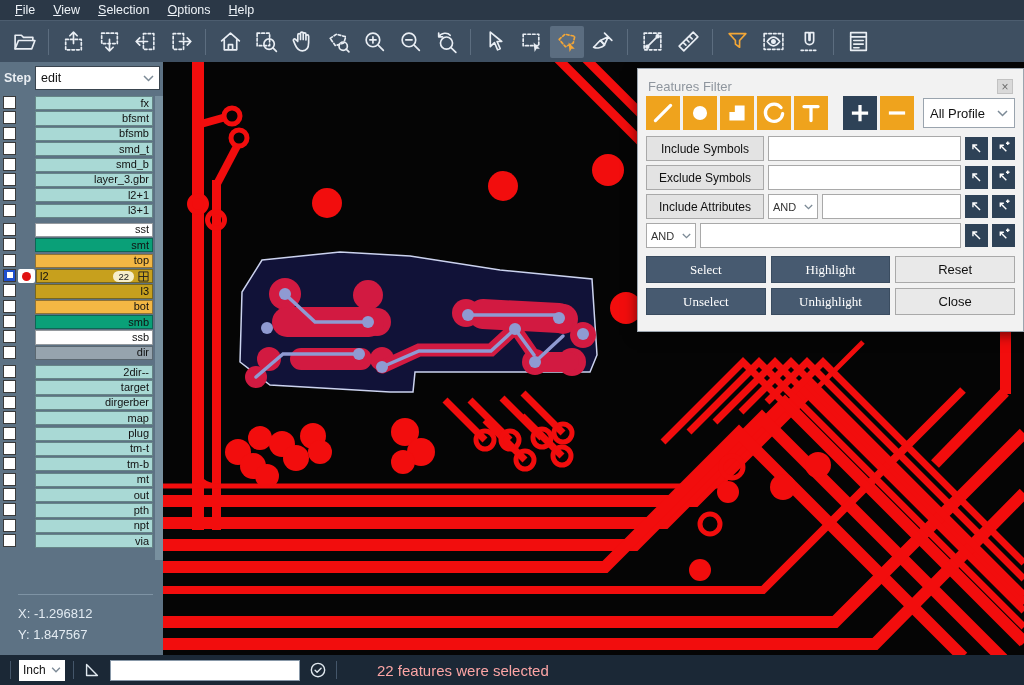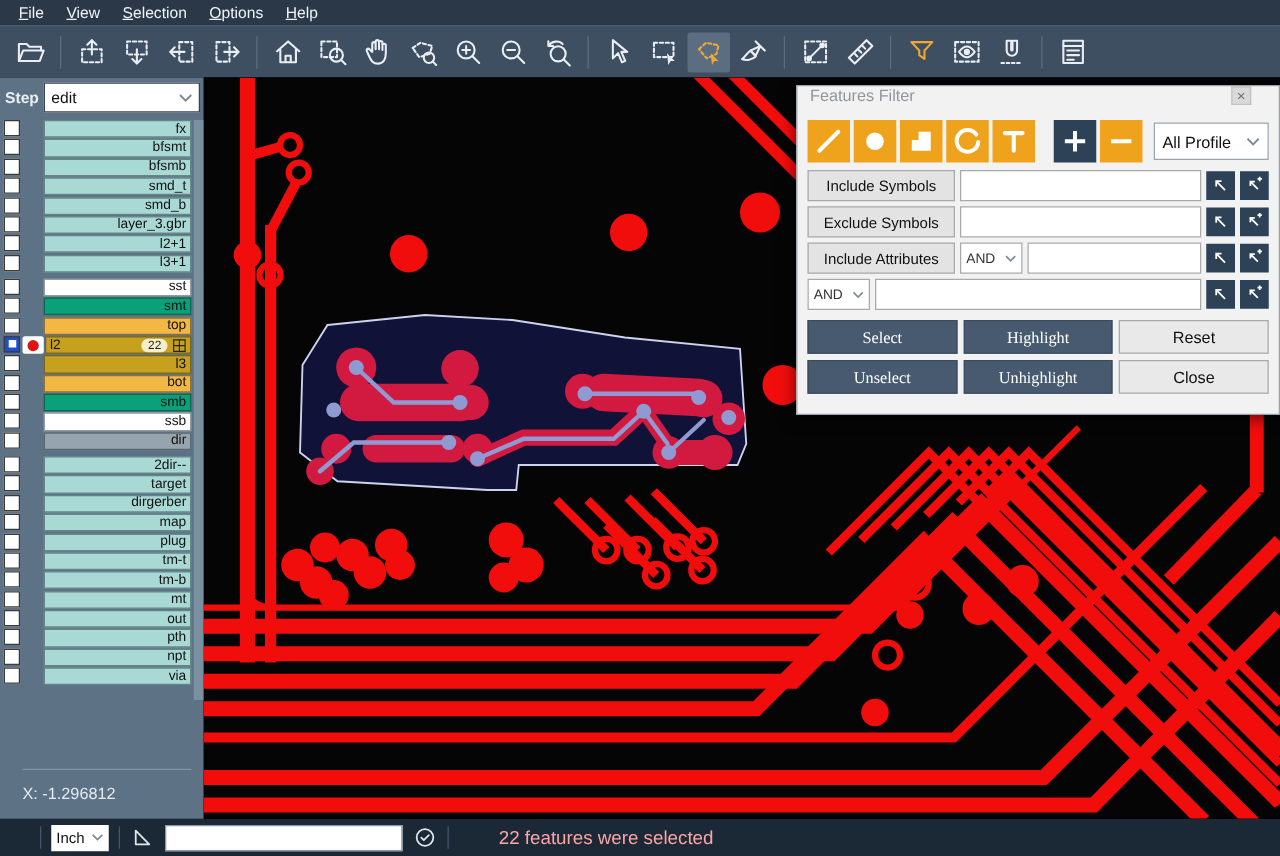--- a/index.html
+++ b/index.html
@@ -44,21 +44,21 @@
   .gridicon { margin-left:4px; display:flex; align-items:center; }
   .scrollstrip { position:absolute; top:34px; bottom:95px; right:0; width:8px; background:#78909f; }
   .coords { position:absolute; left:18px; bottom:10px; right:10px; color:#e3ebf2; font-size:13px; line-height:21px; border-top:1px solid #7e93a4; padding-top:8px; }
 
   
   .canvas { flex:1; position:relative; background:#050505; overflow:hidden; }
   .canvas svg.art { position:absolute; inset:0; }
 
   
   .dialog { position:absolute; top:6px; right:0; width:387px; height:264px; background:#f2f2f2; border:1px solid #9aa4ae; box-shadow:0 3px 12px rgba(0,0,0,.55); }
-  .dlg-title { height:25px; display:flex; align-items:flex-start; padding:0 22px 0 10px; color:#8f969e; font-size:13px; }
+  .dlg-title { height:25px; display:flex; align-items:flex-end; padding:0 10px 0 10px; color:#8f969e; font-size:13px; }
   .dlg-close { margin-left:auto; width:16px; height:15px; background:#d9d9d9; border:1px solid #c2c2c2; color:#6d6d6d; font-size:12px; line-height:12px; text-align:center; }
   .tools-row { display:flex; align-items:center; gap:3px; padding:2px 8px 6px 8px; }
   .shape-btns { display:flex; gap:3px; }
   .sq-btn { width:34px; height:34px; border:none; display:flex; align-items:center; justify-content:center; }
   .sq-btn.orange { background:#efa31d; }
   .sq-btn.navy { background:#2e4257; }
   .sq-btn svg { width:26px; height:26px; }
   .plusgap { width:9px; }
   .profile-select { margin-left:auto; width:92px; height:30px; background:#fff; border:1px solid #9aa4ae; display:flex; align-items:center; justify-content:space-between; padding:0 6px; font-size:13px; color:#111; }
   .f-row { display:flex; align-items:center; gap:4px; margin:0 8px 4px 8px; height:25px; }
@@ -66,21 +66,21 @@
   .and-select { width:50px; height:25px; background:#fff; border:1px solid #a9a9a9; display:flex; align-items:center; justify-content:space-between; padding:0 4px; font-size:11px; color:#333; flex:none; }
   .f-input { flex:1; height:25px; background:#fff; border:1px solid #a9a9a9; min-width:0; font-size:12px; padding:0 4px; }
   .ic-btn { width:23px; height:23px; background:#2e4257; border:none; color:#fff; display:flex; align-items:center; justify-content:center; flex:none; }
   .ic-btn svg { width:17px; height:17px; }
   .actions { display:grid; grid-template-columns:1fr 1fr 1fr; gap:5px; margin:8px 8px 0 8px; }
   .act { height:27px; font-size:13px; font-family:"Liberation Sans",sans-serif; }
   .act.dark { background:#475a70; color:#fff; border:1px solid #3a4c60;font-family:Liberation Serif, serif; }
   .act.light { background:#e9e9e9; color:#111; border:1px solid #a9a9a9; }
 
   
-  .statusbar { height:30px; background:#1b2836; display:flex; align-items:center; gap:8px; padding-left:32px; flex:none; }
+  .statusbar { height:30px; background:#1b2836; display:flex; align-items:center; gap:8px; padding-left:10px; flex:none; }
   .sb-sep { width:1px; height:18px; background:#44566a; }
   .unit-select { width:46px; height:21px; background:#fff; display:flex; align-items:center; justify-content:space-between; padding:0 4px; font-size:12px; color:#111; }
   .sb-icon { color:#dfe7ee; display:flex; }
   .sb-icon svg { width:20px; height:20px; }
   .sb-input { width:190px; height:21px; background:#fff; border:1px solid #8898a8; font-size:12px; padding:0 4px; }
   .sb-msg { color:#fca5a5; font-size:15px;margin-left:32px; }
 </style>
 </head>
 <body>
 
@@ -458,20 +458,21 @@
             <span class="cb"></span>
             <span class="ind"></span>
             <span class="lname c-teal">
               <span>via</span>
             </span>
           </div>
         </div>
       <div class="scrollstrip"></div>
       <div class="coords">
         <div>X: -1.296812</div>
+        <div>Y: 1.847567</div>
       </div>
     </div>
 
     <div class="canvas">
       <svg class="art" viewBox="0 0 861 593" preserveAspectRatio="none">
         <rect x="0" y="0" width="861" height="593" fill="#050505"></rect>
 
         <g fill="#f20d0d" stroke="none">
           <rect x="29" y="0" width="12" height="468"></rect>
           <rect x="49" y="118" width="9" height="350"></rect>

